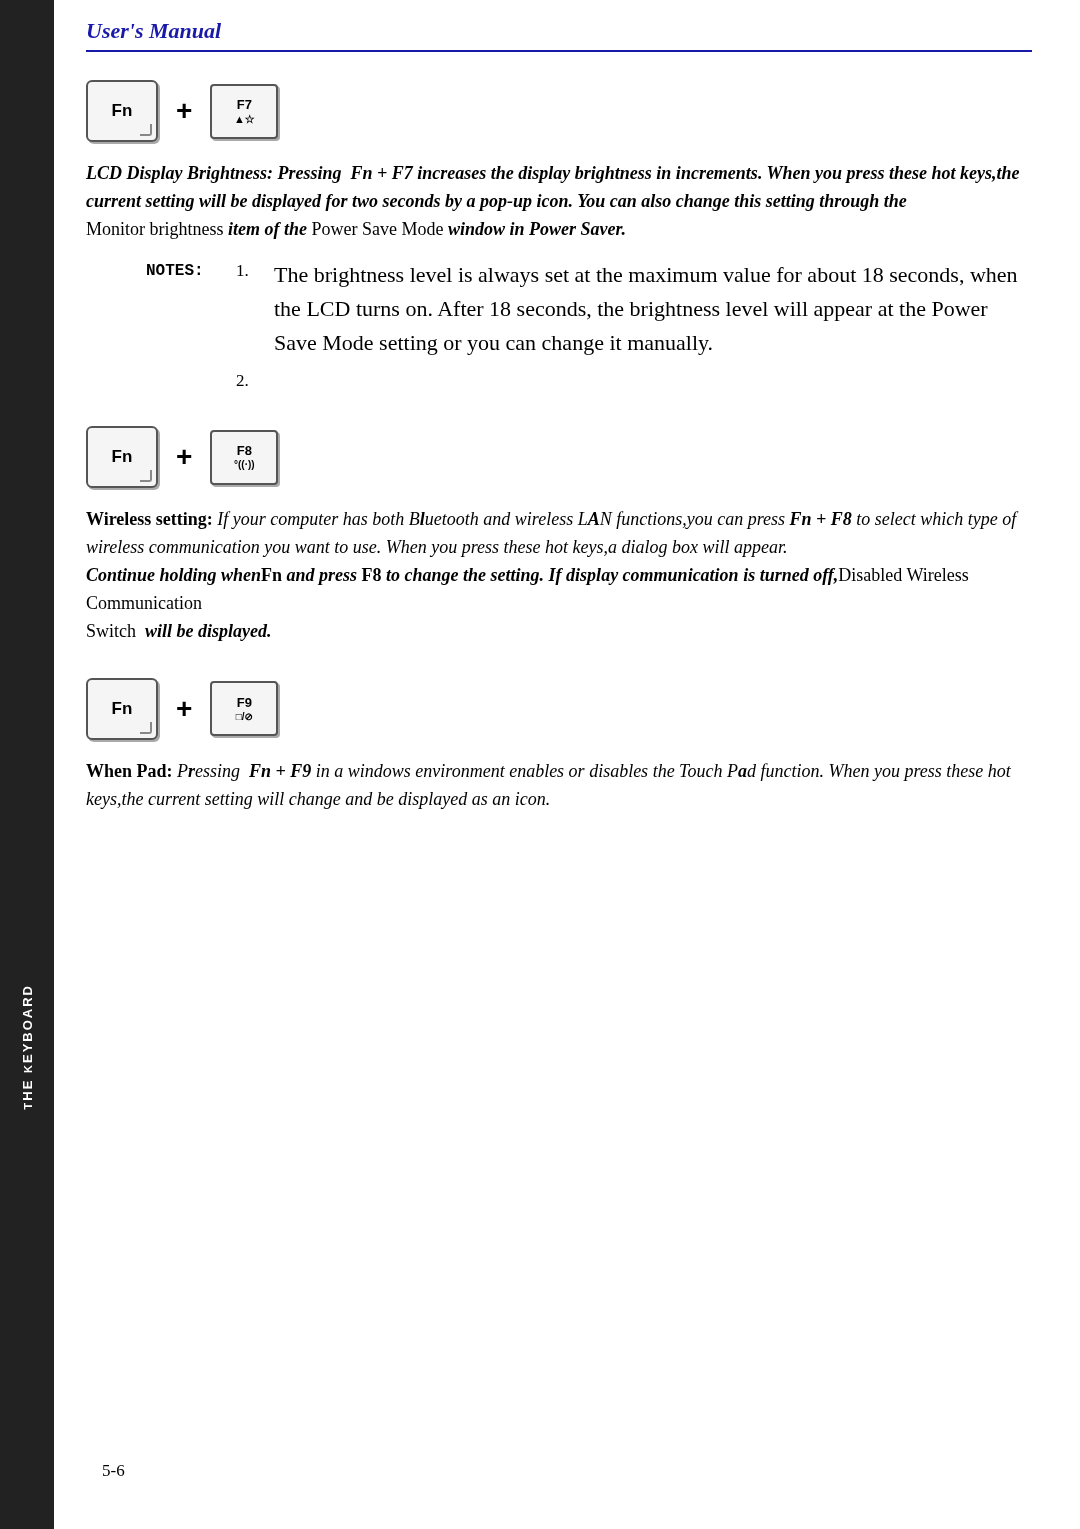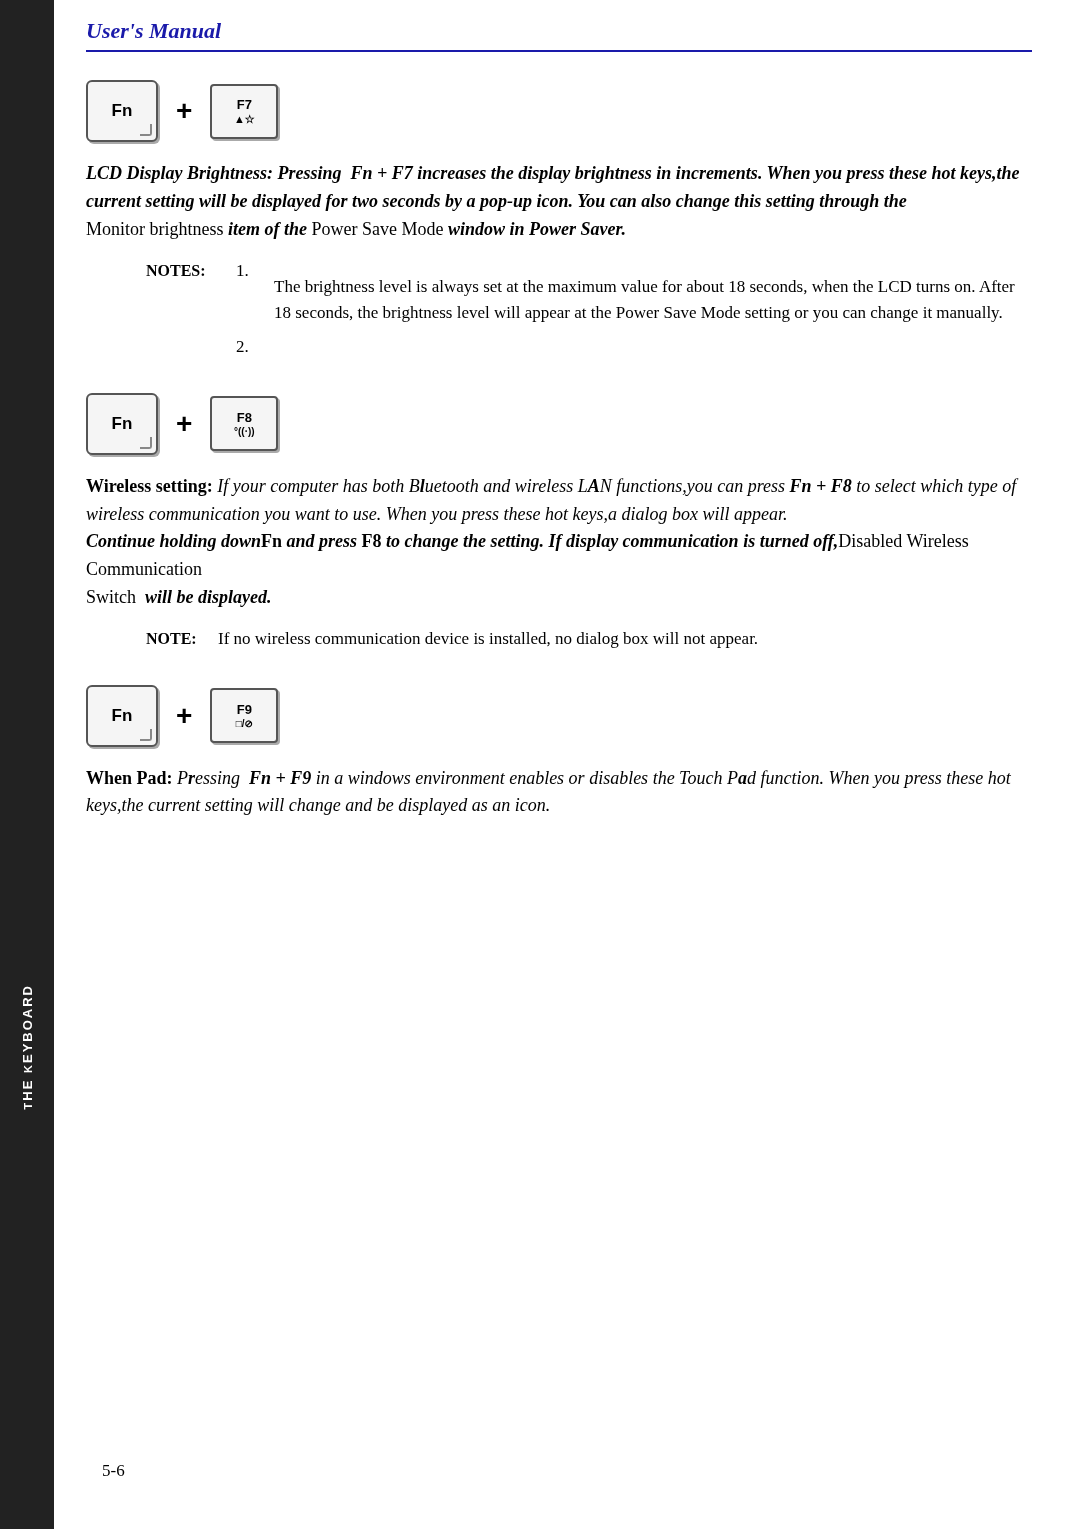--- a/index.html
+++ b/index.html
@@ -162,36 +162,35 @@
       gap: 10px;
       margin-bottom: 8px;
     }
 
     .note-number {
       min-width: 28px;
       font-size: 17px;
     }
 
     .note-text {
-      font-size: 17px;
+      font-size: 22px;
       line-height: 1.55;
-      margin-top: 16px;
     }
 
     .notes-row {
       display: flex;
       align-items: flex-start;
       margin-bottom: 10px;
     }
 
     .notes-label-col {
       min-width: 90px;
       font-weight: bold;
       font-size: 16px;
-      font-family: Liberation Serif, serif;
+      font-family: Liberation Mono, monospace;
       padding-top: 1px;
     }
 
     .notes-content {
       flex: 1;
     }
 
     
     .note-section {
       margin: 10px 0 10px 60px;
@@ -275,32 +274,24 @@
       </div>
       <span class="plus-sign">+</span>
       <div class="key-f">
         <span class="key-label">F8</span>
         <span class="key-icon" style="font-size:10px;">°((·))</span>
       </div>
     </div>
 
     <div class="section-text">
       <strong>Wireless setting:</strong> <em>If your computer has both B<strong>l</strong>uetooth and wireless L<strong>A</strong>N functions,you can press <strong>Fn + F8</strong> to select which type of wireless communication you want to use. When you press these hot keys,a dialog box<strong> </strong>will appear.<br>
-      <strong>Continue holding down</strong></em><strong>Fn</strong><em><strong> and press</strong></em><strong> F8</strong><em><strong> to change the setting. If display communication is turned off,</strong></em>Disabled Wireless Communication<br>
+      <strong>Continue holding when</strong></em><strong>Fn</strong><em><strong> and press</strong></em><strong> F8</strong><em><strong> to change the setting. If display communication is turned off,</strong></em>Disabled Wireless Communication<br>
       Switch&nbsp;&nbsp;<em><strong>will be displayed.</strong></em>
     </div>
 
-    <div class="note-section">
-      <div class="notes-row">
-        <div class="notes-label-col" style="min-width:72px;">NOTE:</div>
-        <div class="notes-content">
-          <span class="note-text">If no wireless communication device is installed, no dialog box will not appear.</span>
-        </div>
-      </div>
-    </div>
 
     <div class="key-row" style="margin-top: 32px;">
       <div class="key-fn">
         <span>Fn</span>
       </div>
       <span class="plus-sign">+</span>
       <div class="key-f">
         <span class="key-label">F9</span>
         <span class="key-icon" style="font-size:10px;">□/⊘</span>
       </div>

